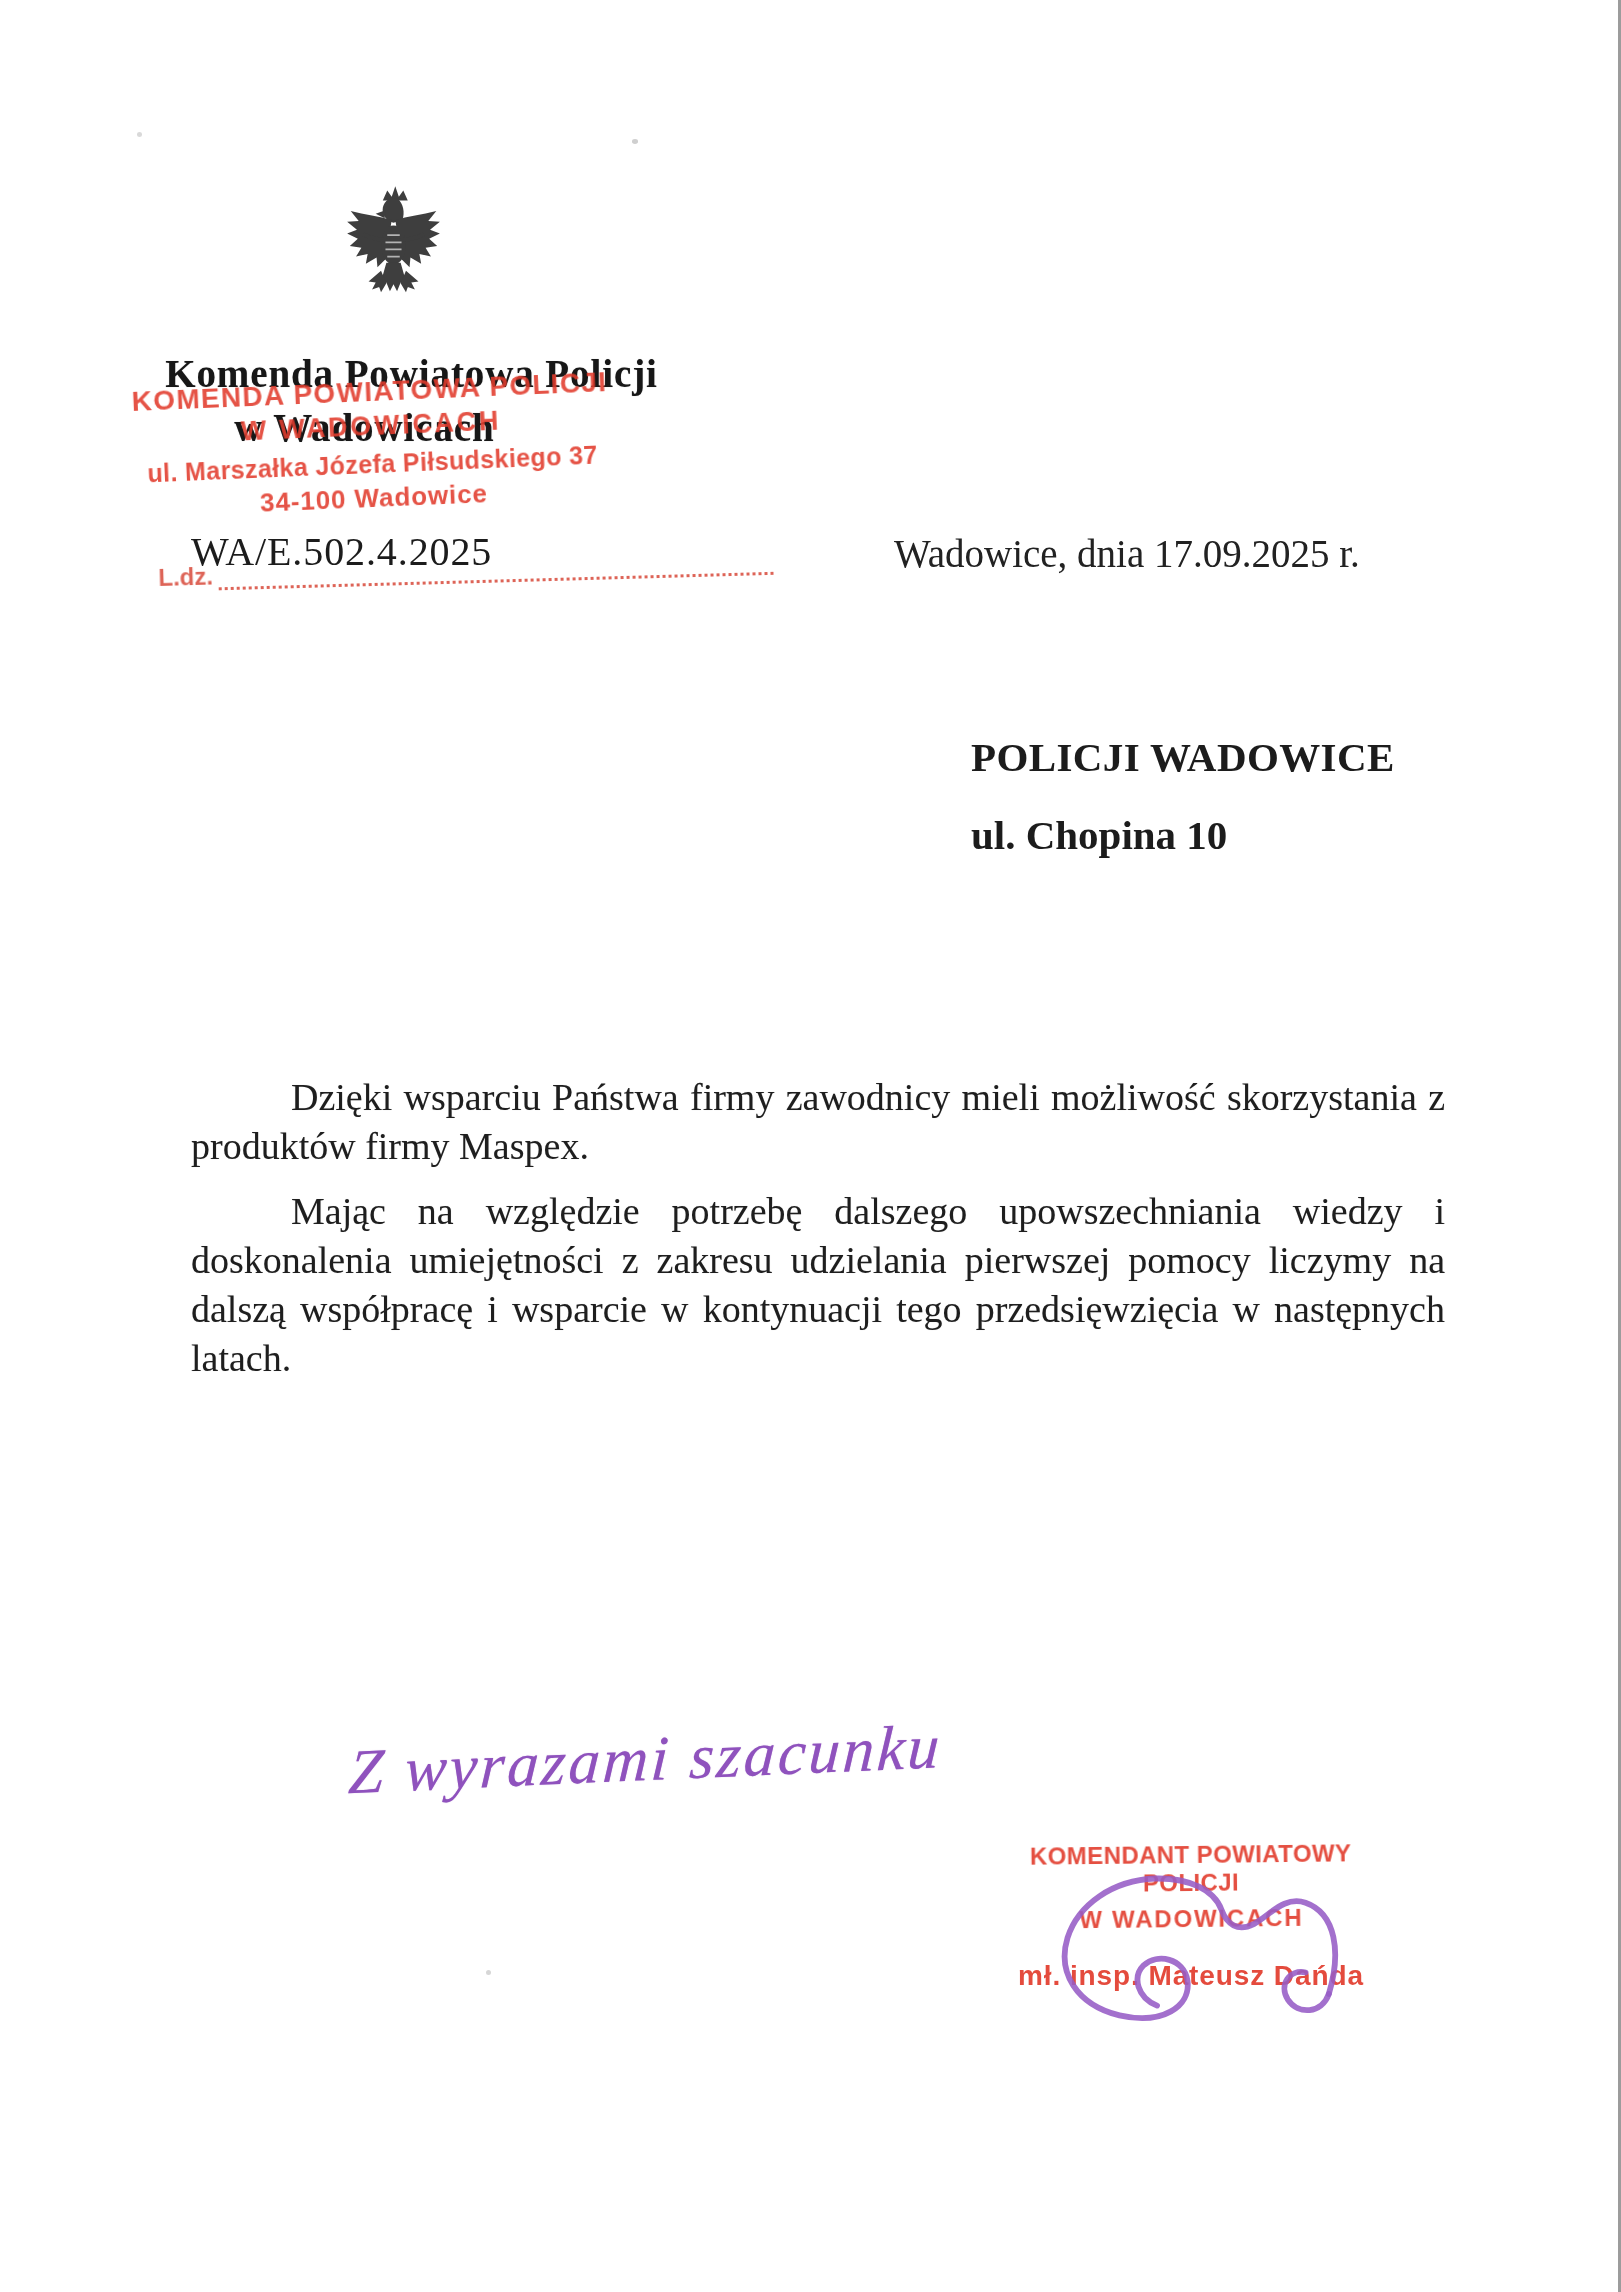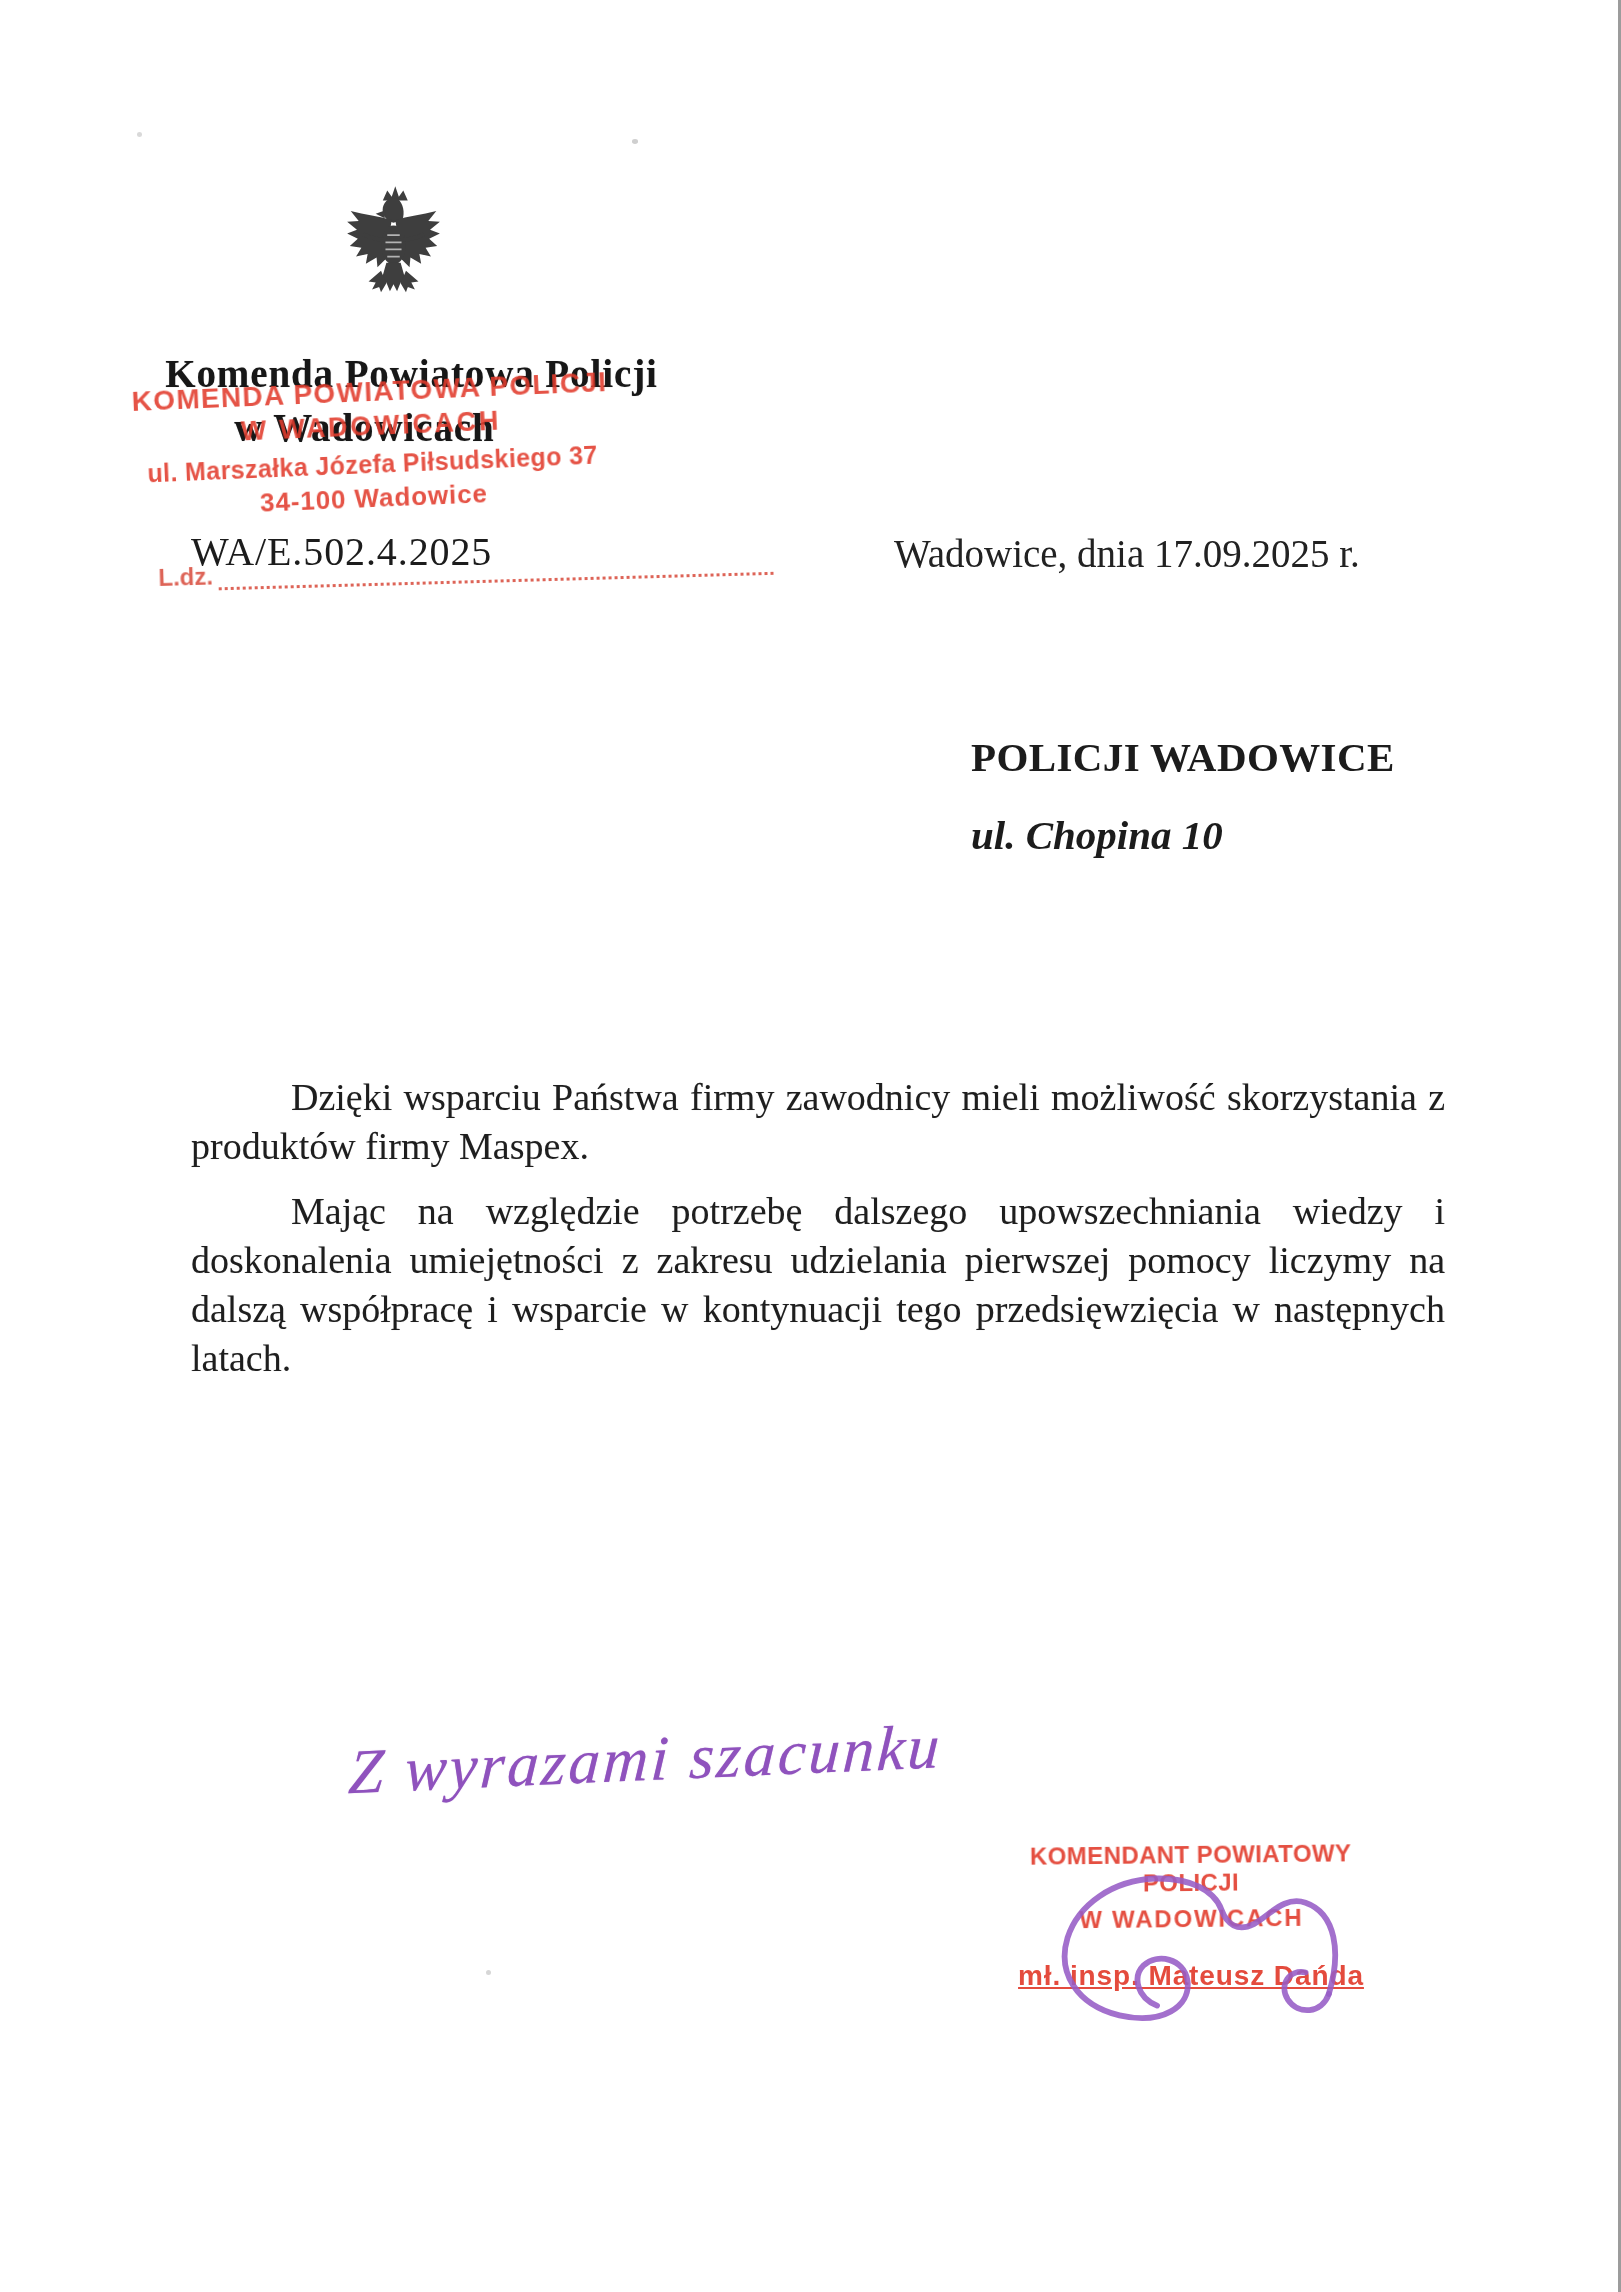--- a/index.html
+++ b/index.html
@@ -61,21 +61,21 @@
     display:inline-block;width:555px;height:9px;
     border-bottom:3.6px dotted #d8493a;
   }
 
   
   .dateline{position:absolute;left:894px;top:531px;font-size:39px;color:#222;}
 
   
   .recipient{position:absolute;left:971px;top:733px;font-weight:bold;color:#1c1c1c;}
   .recipient .rname{font-size:41px;letter-spacing:0.4px;}
-  .recipient .rstreet{font-size:41px;margin-top:30px;font-style:italic;}
+  .recipient .rstreet{font-size:41px;margin-top:30px;}
 
   
   .body-text{
     position:absolute;left:191px;top:1073px;width:1254px;
     font-size:38px;line-height:49px;text-align:justify;
     color:#1e1e1e;
     text-shadow:0 0 0.9px rgba(0,0,0,.2);
   }
   .body-text p{margin:0 0 16px 0;text-indent:100px;}
   .body-text b{font-weight:bold;}
@@ -99,21 +99,20 @@
     filter:blur(0.2px);
   }
   .sig-stamp .k1{font-size:24px;font-weight:700;letter-spacing:0.4px;}
   .sig-stamp .k2{font-size:24px;font-weight:700;letter-spacing:1.8px;margin-top:8px;}
   .sig-name{
     position:absolute;left:1012px;top:1960px;width:358px;
     text-align:center;color:#e23c2d;opacity:.92;
     font-family:"Liberation Sans", sans-serif;
     font-size:28px;font-weight:700;letter-spacing:0.9px;
     filter:blur(0.2px);
-    text-decoration:underline;
   }
 
   
   .scribble{position:absolute;left:1046px;top:1866px;width:308px;height:170px;}
 </style>
 </head>
 <body>
 
 <div class="page">
 

